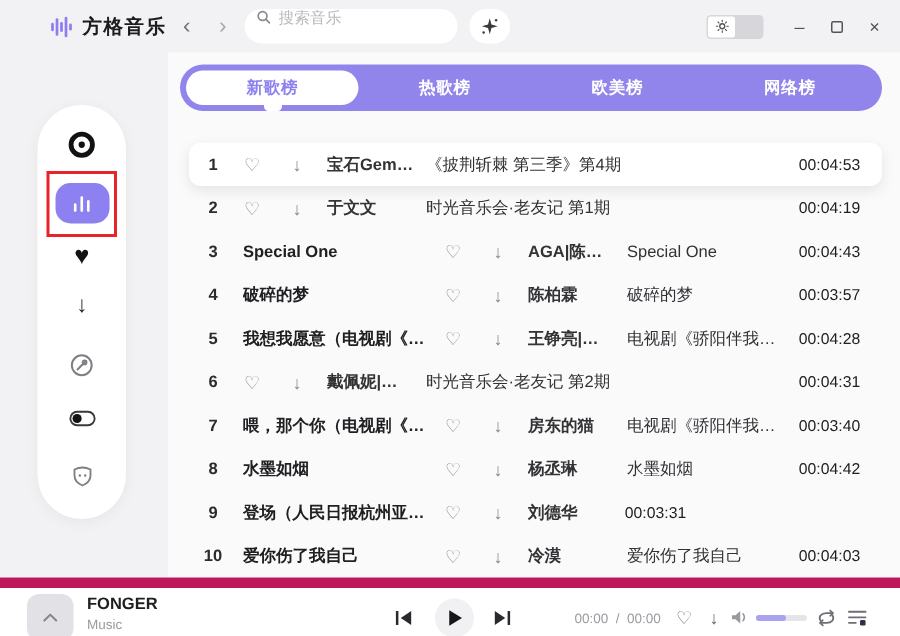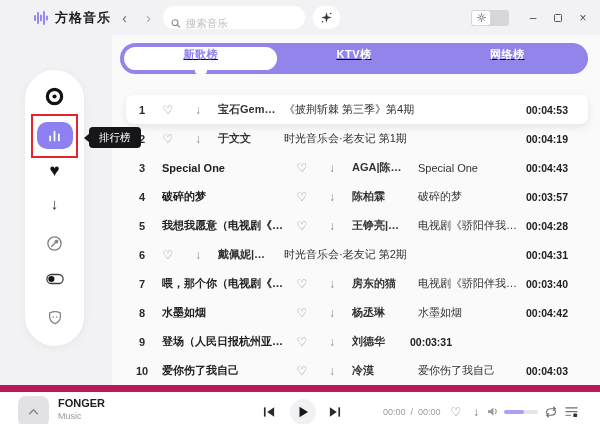--- a/index.html
+++ b/index.html
@@ -11,21 +11,21 @@
   .app { position:absolute; inset:0; width:600px; height:424px; background:#f2f2f4; }
 
   
   .topbar { position:absolute; top:0; left:0; right:0; height:35px; }
   .logo { position:absolute; left:33px; top:0; height:35px; display:flex; align-items:center; gap:6px; }
   .logo-title { font-size:13px; font-weight:bold; color:#1c1c1e; letter-spacing:1px; }
   .nav-arrow { position:absolute; top:0; height:35px; display:flex; align-items:center; font-size:15px; color:#6f6f74; cursor:pointer; }
   .nav-back { left:122px; }
   .nav-forward { left:146px; color:#a6a6ab; }
   .searchbox { position:absolute; left:163px; top:6px; width:142px; height:23px; background:#ffffff; border-radius:12px;
-    display:flex; align-items:flex-end; padding:0 8px; gap:5px; }
+    display:flex; align-items:flex-start; padding:0 8px; gap:5px; }
   .searchbox input { border:none; outline:none; width:100%; font-size:10.5px; color:#333; background:transparent; font-family:inherit; }
   .searchbox input::placeholder { color:#b9b9bf; }
   .sparkle-btn { position:absolute; left:313px; top:6px; width:27px; height:23px; background:#ffffff; border-radius:11px;
     display:flex; align-items:center; justify-content:center; cursor:pointer; }
   .win-zone { position:absolute; right:8px; top:0; height:35px; display:flex; align-items:center; gap:7px; }
   .theme-toggle { width:38px; height:16px; background:#d7d7db; border-radius:3px; position:relative; margin-right:8px; cursor:pointer; }
   .theme-knob { position:absolute; left:1px; top:1px; width:18px; height:14px; background:#fff; border-radius:2px;
     display:flex; align-items:center; justify-content:center; }
   .win-btn { width:18px; height:22px; display:flex; align-items:center; justify-content:center;
     font-size:12px; color:#545458; cursor:pointer; }
@@ -45,41 +45,41 @@
     background:#161618; color:#fff; font-size:10.5px; border-radius:4px; z-index:31; white-space:nowrap; }
   .tooltip::before { content:""; position:absolute; left:-5px; top:50%; transform:translateY(-50%);
     border-top:5px solid transparent; border-bottom:5px solid transparent; border-right:6px solid #161618; }
   .glyph-heart { font-size:17px; color:#121214; line-height:1; }
   .glyph-darr { font-size:15px; color:#2a2a2e; font-weight:bold; line-height:1; }
 
   
   .main { position:absolute; left:112px; top:35px; right:0; bottom:39px; background:#fafafb; }
   .tabbar { position:absolute; left:8px; top:8px; width:468px; height:31px; background:#9184ea;
     border-radius:16px; display:flex; align-items:center; padding:0 4px; }
-  .tab { flex:1; height:23px; display:flex; justify-content:center;
-    border-radius:13px; cursor:pointer; position:relative;text-decoration:underline; }
+  .tab { flex:1; height:23px; display:flex; align-items:center; justify-content:center;
+    border-radius:13px; cursor:pointer; position:relative; }
   .tab .tab-label { font-size:11px; color:#ffffff; font-weight:bold; letter-spacing:.5px; }
   .tab.active { background:#ffffff; }
   .tab.active .tab-label { color:#8d80f0; }
   .tab.active::after { content:""; position:absolute; left:50%; transform:translateX(-50%); bottom:-4px;
     width:12px; height:5px; background:#ffffff; border-radius:0 0 3px 3px; }
 
   .list { position:absolute; left:14px; right:12px; top:60px; }
   .song-row { display:flex; align-items:center; height:29px; padding-left:4px; padding-right:8px; }
   .song-row.active { background:#ffffff; border-radius:8px; box-shadow:0 3px 9px rgba(0,0,0,.09); }
   .col-index { width:24px; text-align:center; font-size:11px; font-weight:bold; color:#2b2b2e; flex:none; }
   .col-title { width:126px; margin-left:8px; font-size:11px; font-weight:bold; color:#202023;
     white-space:nowrap; overflow:hidden; text-overflow:ellipsis; flex:none; }
   .col-like, .col-dl { width:16px; text-align:center; font-size:12px; color:#8c8c92; flex:none; cursor:pointer; }
   .col-like { margin-left:6px; } .col-dl { margin-left:14px; }
   .col-artist { width:58px; margin-left:12px; font-size:11px; color:#333336; font-weight:bold;
     white-space:nowrap; overflow:hidden; text-overflow:ellipsis; flex:none; }
   .col-album { flex:1; margin-left:8px; font-size:11px; color:#323236;
     white-space:nowrap; overflow:hidden; text-overflow:ellipsis; }
-  .col-duration { width:54px; text-align:left; font-size:10.5px; font-weight:bold; color:#202023; flex:none; }
+  .col-duration { width:54px; text-align:center; font-size:10.5px; font-weight:normal; color:#202023; flex:none; }
 
   
   .player { position:absolute; left:0; right:0; bottom:0; height:39px; background:#ffffff;
     border-top:7px solid #be185d; z-index:20; }
   .thumb { position:absolute; left:18px; top:4px; width:31px; height:31px; background:#e2e2e6;
     border-radius:8px; display:flex; align-items:center; justify-content:center; cursor:pointer; }
   .track-info { position:absolute; left:58px; top:5px; }
   .track-title { font-size:11px; font-weight:bold; color:#202023; }
   .track-sub { font-size:9px; color:#9a9aa0; margin-top:2px; }
   .ctl { position:absolute; top:0; height:39px; display:flex; align-items:center; justify-content:center; cursor:pointer; }
@@ -194,37 +194,39 @@
     </div>
     <div class="side-slot slot-7">
       <svg width="16" height="16" viewBox="0 0 18 18">
         <path d="M3 4.5 Q9 1.5 15 4.5 L15 9 Q15 14 9 16.5 Q3 14 3 9 Z" fill="none" stroke="#7e7e84" stroke-width="1.4"></path>
         <circle cx="7" cy="9" r="0.9" fill="#7e7e84"></circle>
         <circle cx="11" cy="9" r="0.9" fill="#7e7e84"></circle>
       </svg>
     </div>
   </div>
   <div class="highlight-box"></div>
-  <div class="tooltip">排行榜</div>
 
   <div class="main">
     <div class="tabbar">
 
         <div class="tab active">
           <span class="tab-label">新歌榜</span>
         </div>
 
-
-
-
-
-
         <div class="tab">
-          <span class="tab-label">KTV榜</span>
-        </div>
+          <span class="tab-label">热歌榜</span>
+        </div>
+
+
+
+        <div class="tab">
+          <span class="tab-label">欧美榜</span>
+        </div>
+
+
 
         <div class="tab">
           <span class="tab-label">网络榜</span>
         </div>
 
     </div>
 
     <div class="list">
 
         <div class="song-row active">

